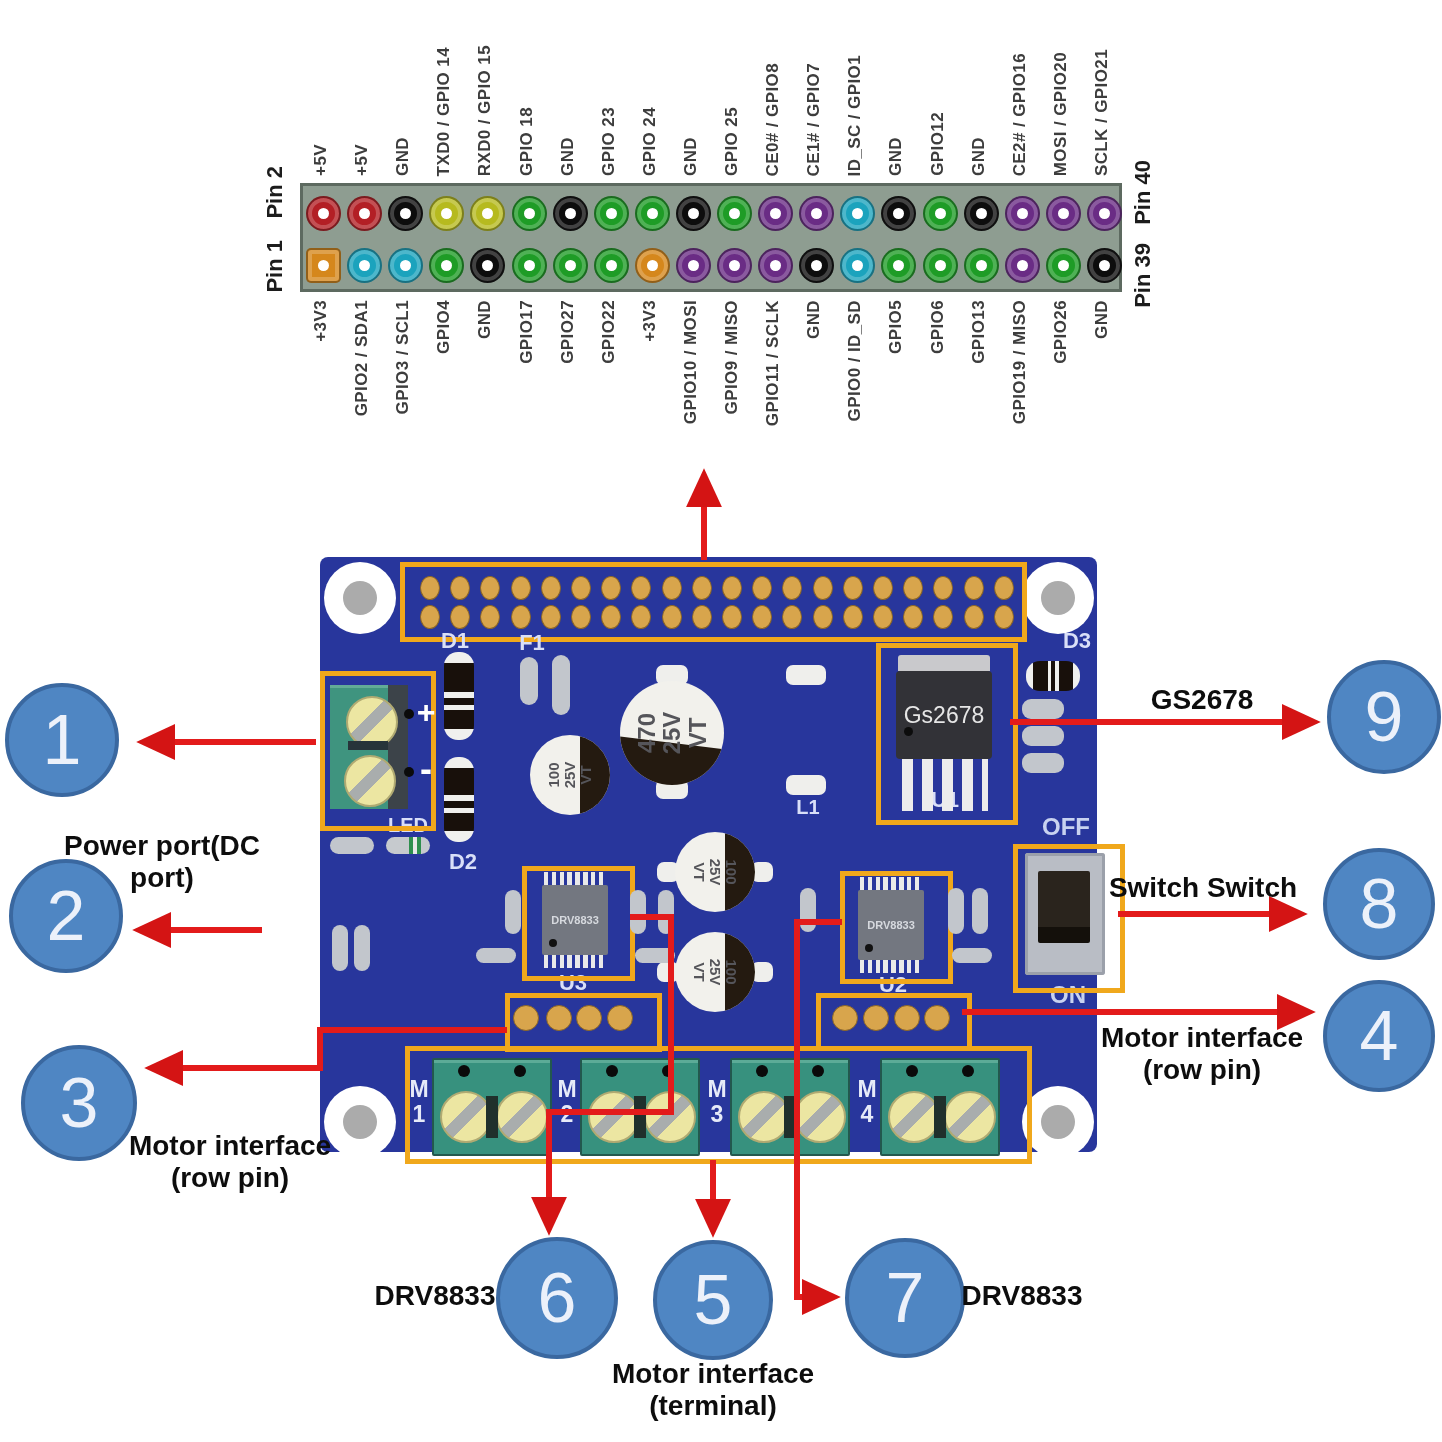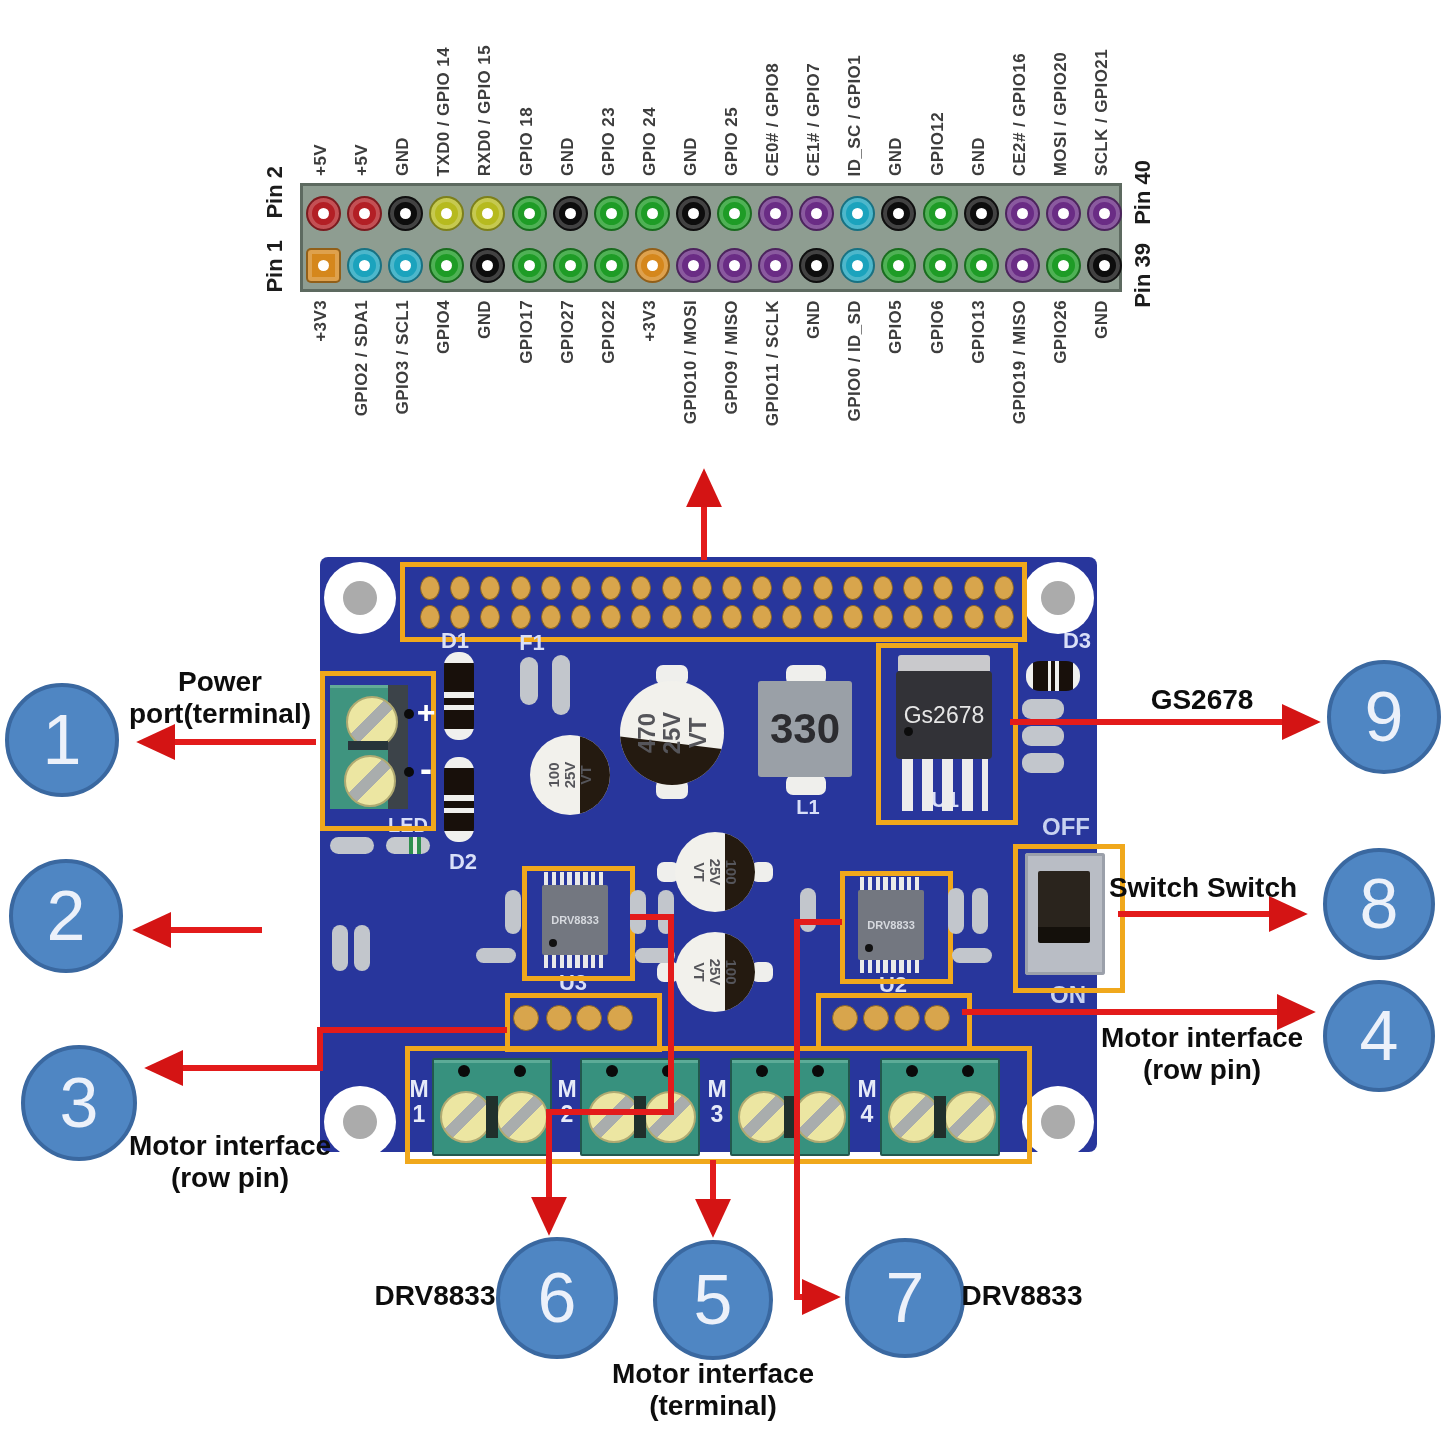--- a/index.html
+++ b/index.html
@@ -255,23 +255,20 @@
     <div class="tab" style="left:336px;top:222px;width:32px;height:20px"></div>
     <div class="cap" style="left:300px;top:124px;width:104px;height:104px">
       <div class="cap-dark-b"></div>
       <div class="cap-text" style="font-size:24px">
         <span><span>470</span><br><span>25V</span><br><span>VT</span></span>
       </div>
     </div>
 
     <div class="tab" style="left:466px;top:108px;width:40px;height:20px"></div>
     <div class="tab" style="left:466px;top:218px;width:40px;height:20px"></div>
-    <div class="abs" style="left:438px;top:124px;width:94px;height:96px;background:#9aa0a7;border-radius:3px;display:flex;align-items:center;justify-content:center;font-weight:bold;font-size:42px;color:#2c2c30">
-      <span>330</span>
-    </div>
 
     <div class="ybox" style="left:556px;top:86px;width:132px;height:172px"></div>
     <div class="abs" style="left:578px;top:98px;width:92px;height:16px;background:#c9c9cc;border-radius:3px 3px 0 0"></div>
     <div class="abs" style="left:576px;top:114px;width:96px;height:88px;background:#323237;border-radius:4px;display:flex;align-items:center;justify-content:center;color:#e6e6e6;font-size:23px">
       <span>Gs2678</span>
       <div class="abs" style="left:8px;top:56px;width:9px;height:9px;border-radius:50%;background:#0c0c0c"></div>
     </div>
     <div class="abs" style="left:582px;top:202px;width:86px;height:52px;background:repeating-linear-gradient(90deg,#ececec 0 11px,transparent 11px 20px)"></div>
 
     <div class="graypad" style="left:702px;top:142px;width:42px;height:20px"></div>
@@ -427,23 +424,23 @@
   <div class="callout" style="left:845px;top:1238px;width:120px;height:120px">
       <span>7</span>
     </div>
   <div class="callout" style="left:1323px;top:848px;width:112px;height:112px">
       <span>8</span>
     </div>
   <div class="callout" style="left:1327px;top:660px;width:114px;height:114px">
       <span>9</span>
     </div>
 
-  <div class="lbl" style="left:220px;top:666px">
-    <span>Power</span>
-      <span>port(terminal)</span>
+  <div class="lbl" style="left:162px;top:830px">
+    <span>Power port(DC</span>
+      <span>port)</span>
   </div>
   <div class="lbl" style="left:230px;top:1130px">
     <span>Motor interface</span>
       <span>(row pin)</span>
   </div>
   <div class="lbl" style="left:1202px;top:1022px">
     <span>Motor interface</span>
       <span>(row pin)</span>
   </div>
   <div class="lbl" style="left:713px;top:1358px">

